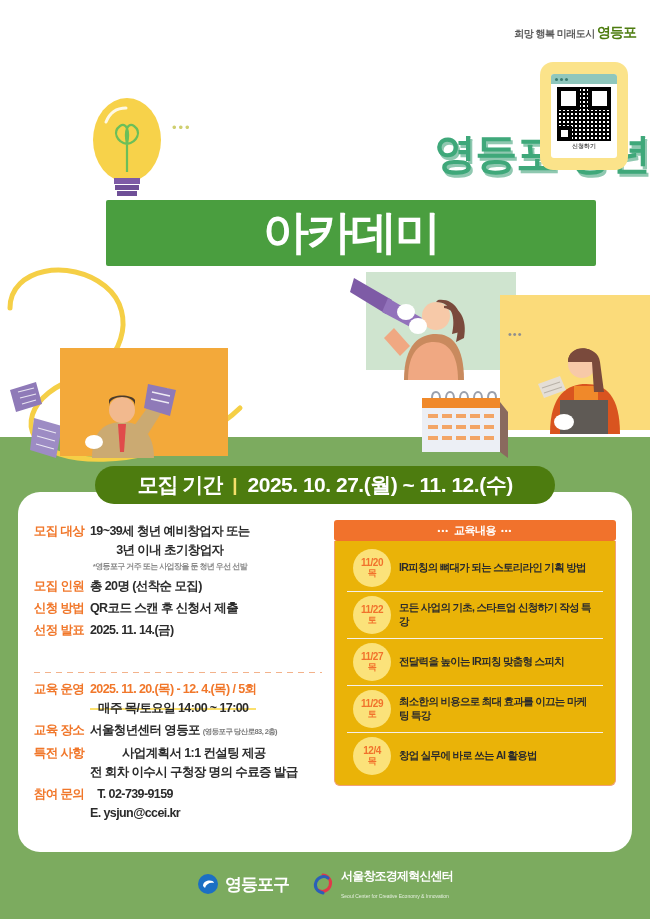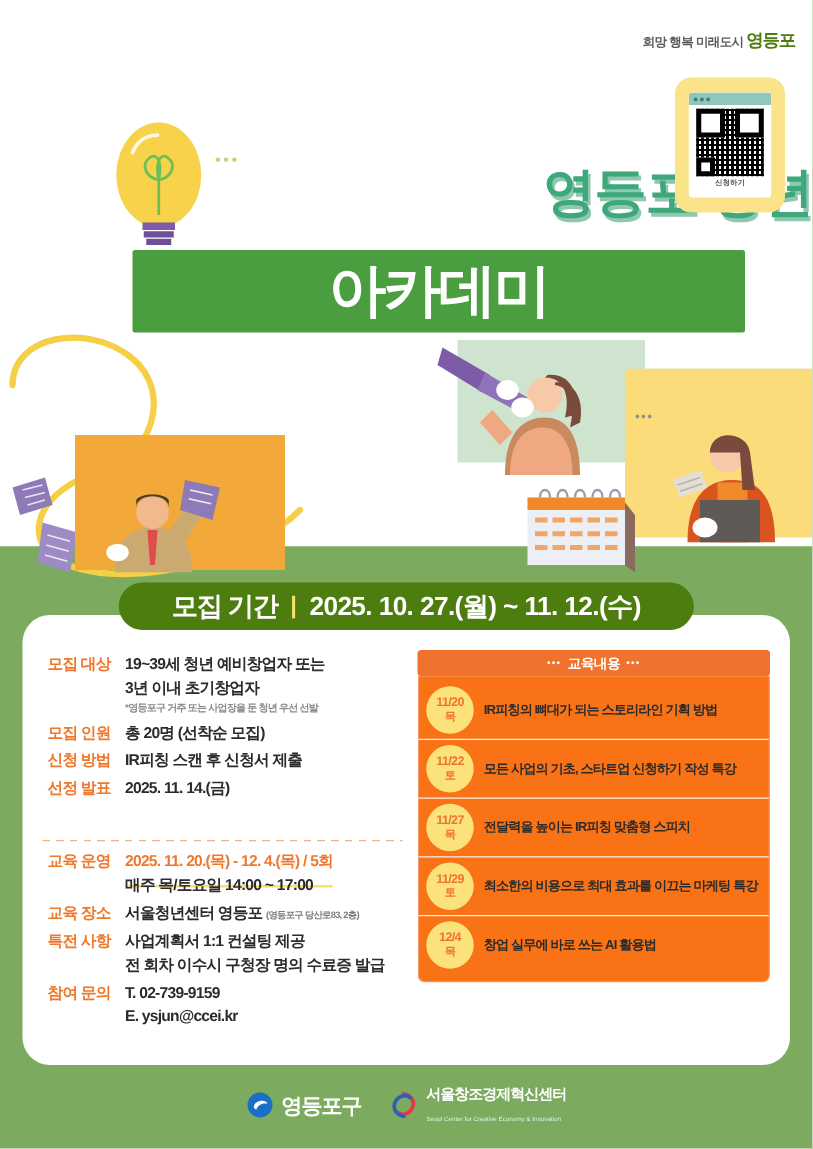--- a/index.html
+++ b/index.html
@@ -103,21 +103,21 @@
     position:absolute; left:95px; top:466px; width:460px; height:38px;
     background:#4d7c0f; border-radius:19px;
     display:flex; align-items:center; justify-content:center; gap:10px;
     color:#ffffff;
   }
   .period-pill .pl { font-size:21px; font-weight:bold; letter-spacing:-1px; }
   .period-pill .sep { color:#f5e06a; font-weight:bold; font-size:19px; }
   .period-pill .pv { font-size:21px; font-weight:bold; letter-spacing:-0.5px; }
 
   
-  .info { position:absolute; left:38px; top:522px; width:296px; }
+  .info { position:absolute; left:28px; top:522px; width:296px;text-align:center; }
   .info-row { display:flex; margin-bottom:3px; align-items:flex-start; }
   .info-label {
     width:62px; flex:none; color:#f1772a; font-weight:bold;
     font-size:12.5px; letter-spacing:-0.6px; line-height:19px;
   }
   .info-val { font-size:12.5px; color:#2b2b2b; font-weight:bold; line-height:19px; letter-spacing:-0.6px; }
   .info-val.sub { font-size:8px; color:#8a8a8a; font-weight:bold; line-height:14px; }
   .info-val .addr { font-size:7.5px; color:#7a7a7a; font-weight:bold; }
   .hl-orange { color:#f1772a; font-weight:bold;
     background:linear-gradient(to top,#fbe06d 0,#fbe06d 2px,transparent 2px); padding-bottom:14px; }
@@ -129,22 +129,22 @@
   
   .curr { position:absolute; left:334px; top:520px; width:282px; }
   .curr-head {
     height:21px; background:#f1722c; border-radius:3px;
     display:flex; align-items:center; justify-content:center; gap:5px;
     color:#ffffff; font-size:11px; font-weight:bold; letter-spacing:-0.5px;
   }
   .curr-head .hd { font-size:8px; letter-spacing:1px; }
   .curr-body {
     border:1.5px solid #f1a07a; border-top:none;
-    border-radius:0 0 6px 6px; padding:4px 0 6px;
-    background:#f97316;
+    border-radius:0 0 6px 6px; padding:4px 12px 6px;
+    background:#eab308;
   }
   .curr-row { display:flex; align-items:center; gap:8px; padding:4px 8px 4px 6px;
     border-bottom:1px solid #f5f0ea; }
   .curr-row:last-child { border-bottom:none; }
   .curr-badge {
     width:38px; height:38px; flex:none; border-radius:50%;
     background:#fbe27a; color:#f1722c;
     display:flex; flex-direction:column; align-items:center; justify-content:center;
     font-size:10px; font-weight:bold; line-height:11px; letter-spacing:-0.5px;
   }
@@ -305,21 +305,21 @@
       </div>
     </div>
 
     <div class="info-row">
       <div class="info-label">모집 인원</div>
       <div class="info-val">총 20명 (선착순 모집)</div>
     </div>
 
     <div class="info-row">
       <div class="info-label">신청 방법</div>
-      <div class="info-val">IR피칭 스캔 후 신청서 제출</div>
+      <div class="info-val">QR코드 스캔 후 신청서 제출</div>
     </div>
 
     <div class="info-row">
       <div class="info-label">선정 발표</div>
       <div class="info-val">2025. 11. 14.(금)</div>
     </div>
   </div>
 
   <div class="divider-dash"></div>
 

